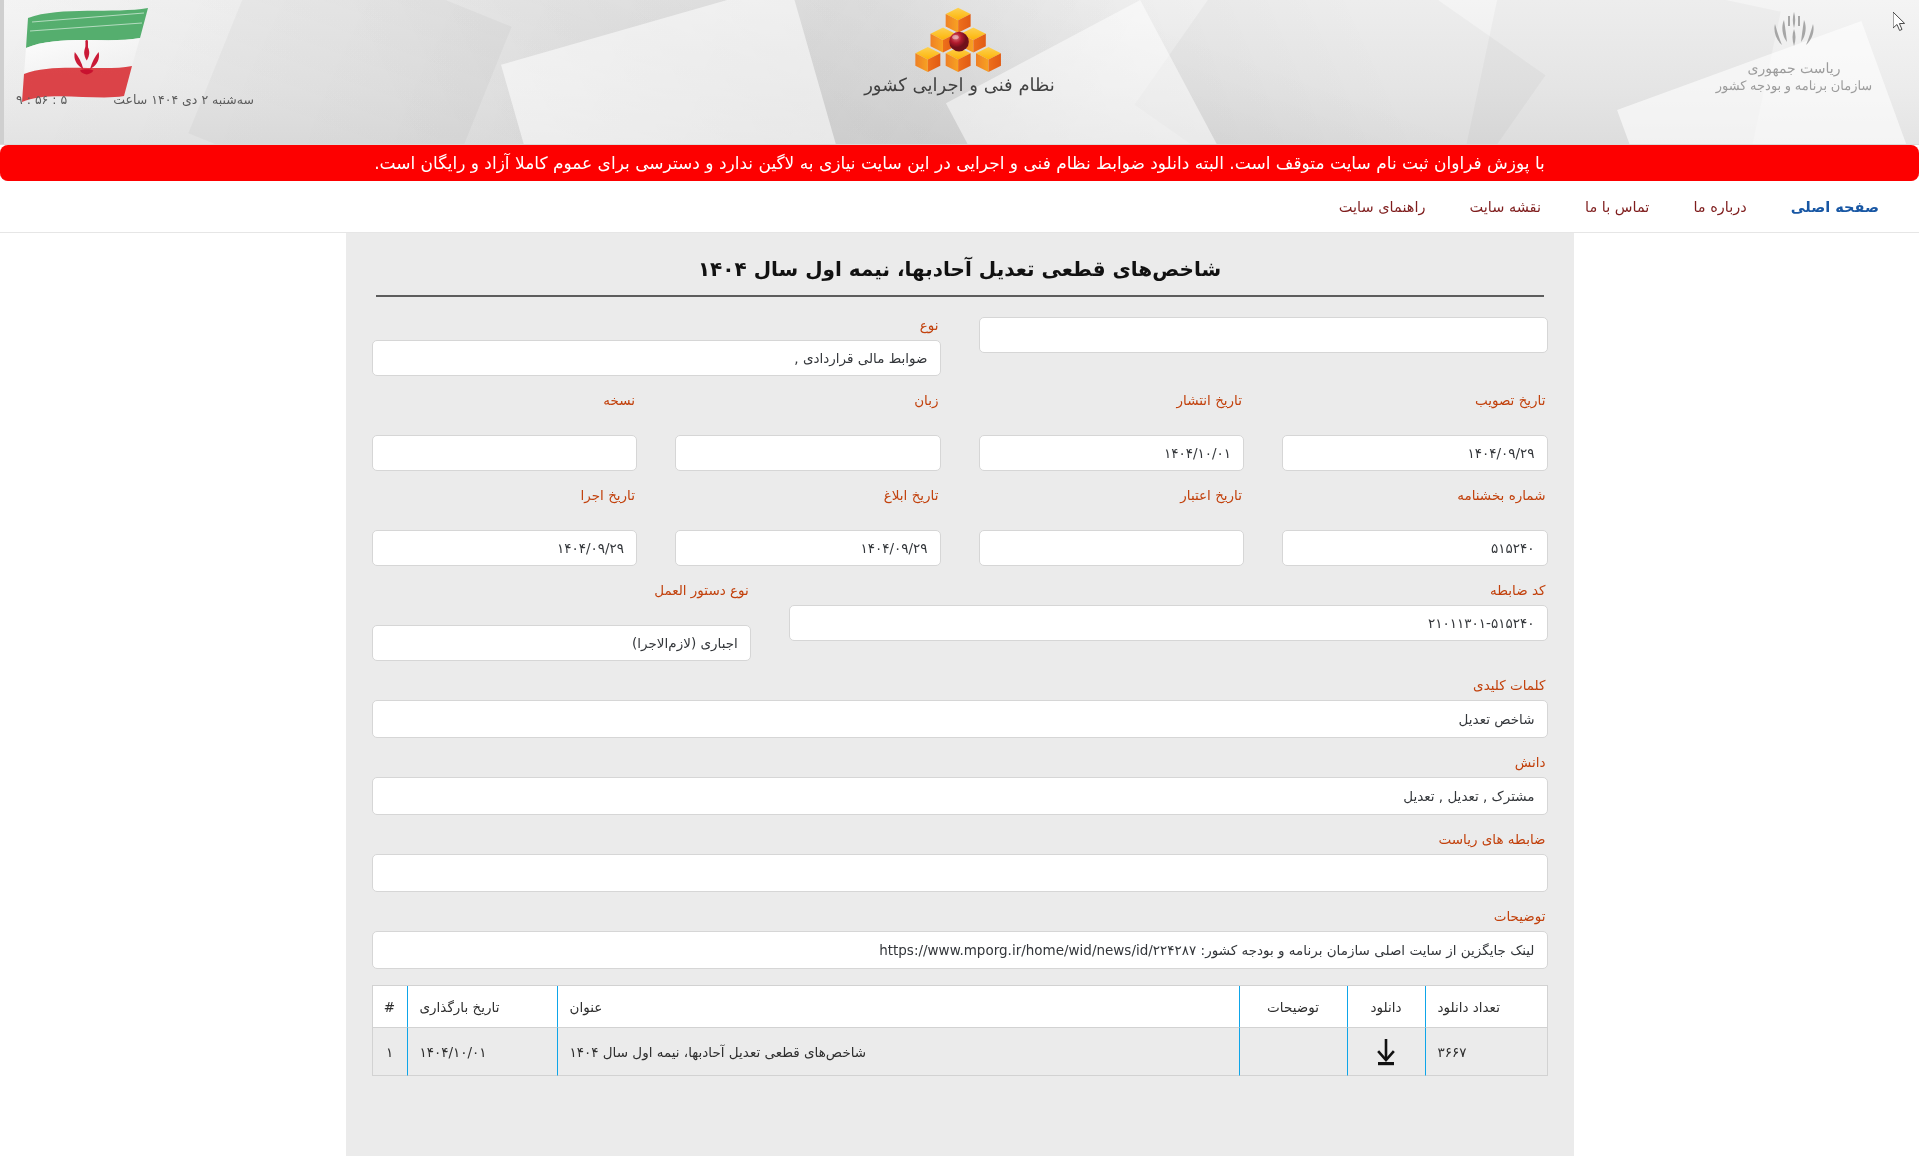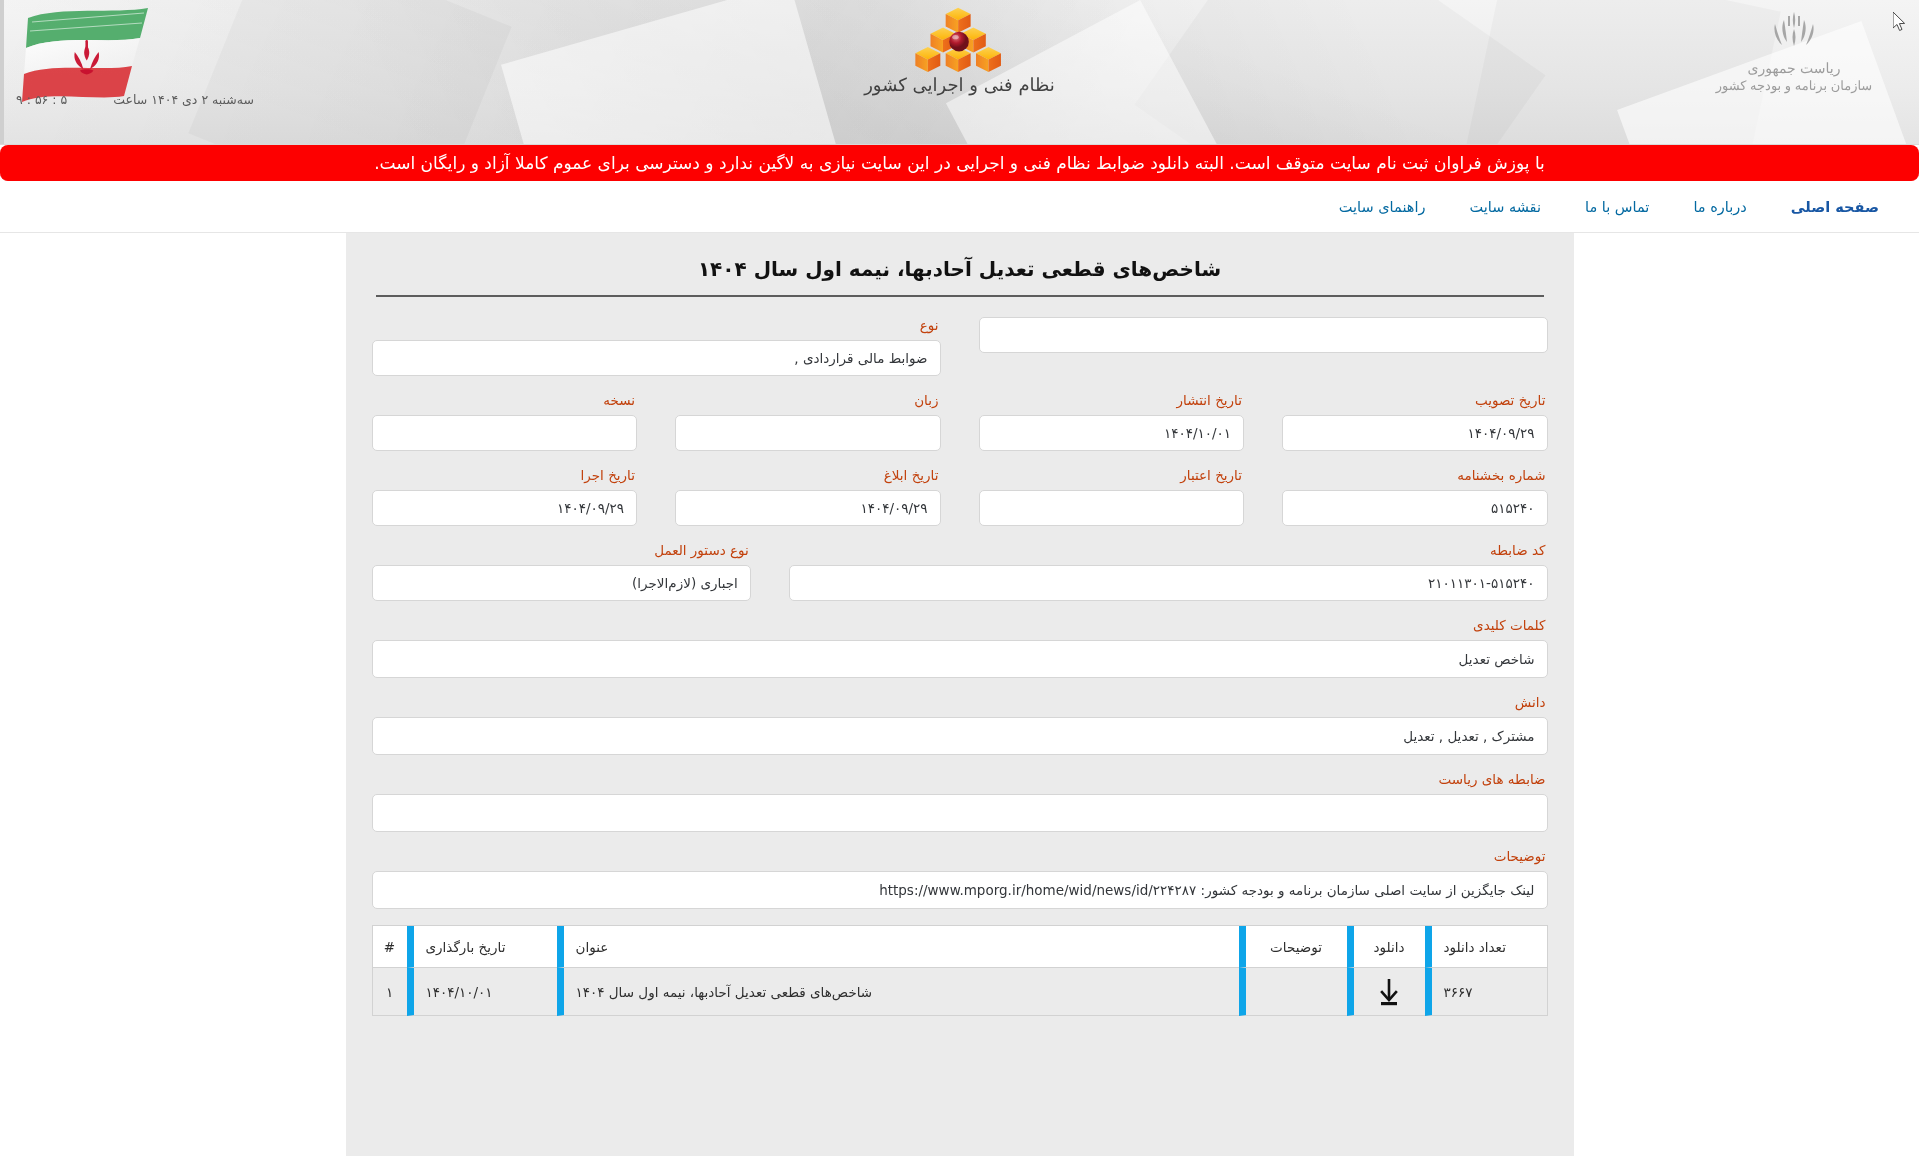--- a/index.html
+++ b/index.html
@@ -129,21 +129,21 @@
     display: flex;
     align-items: center;
     justify-content: flex-start;
     padding-right: 18px;
     gap: 0px;
     border-bottom: 1px solid #e6e6e6;
     direction: rtl;
   }
   .nav-item {
     font-size: 14.5px;
-    color: #0369a1;
+    color: #7f1d1d;
     padding: 0 22px;
     cursor: pointer;
     white-space: nowrap;
   }
   .nav-item.active {
     color: #1857a4;
     font-weight: bold;
   }
 
   
@@ -175,21 +175,21 @@
   }
 
   .form-row {
     display: flex;
     gap: 38px;
     margin-bottom: 16px;
     padding: 0 4px;
   }
   .field { display: flex; flex-direction: column; }
   .field.w2 { flex: 2 1 0; }
-  .field.w1 { flex: 1 1 0; }
+  .field.w1 { flex: 1 1 0; gap: 20px; }
   .field.full { flex: 1 1 100%; }
 
   .f-label {
     font-size: 13.5px;
     color: #c2410c;
     margin-bottom: 7px;
     text-align: right;
     padding-right: 2px;
   }
   .f-box {
@@ -216,21 +216,21 @@
     border-bottom: none;
     background: #ffffff;
   }
   .tr {
     display: flex;
     align-items: stretch;
   }
   .tr.head { background: #ffffff; }
   .tr.body { background: #ebebeb; }
   .td {
-    border-left: 7px solid #0ea5e9;
+    border-left: 1px solid #0ea5e9;
     border-bottom: 1px solid #d2d2d2;
     font-size: 13.5px;
     color: #2e2e2e;
     display: flex;
     align-items: center;
     padding: 0 12px;
     min-height: 42px;
   }
   .tr.body .td { min-height: 48px; }
   .td:last-child { border-left: none; }

